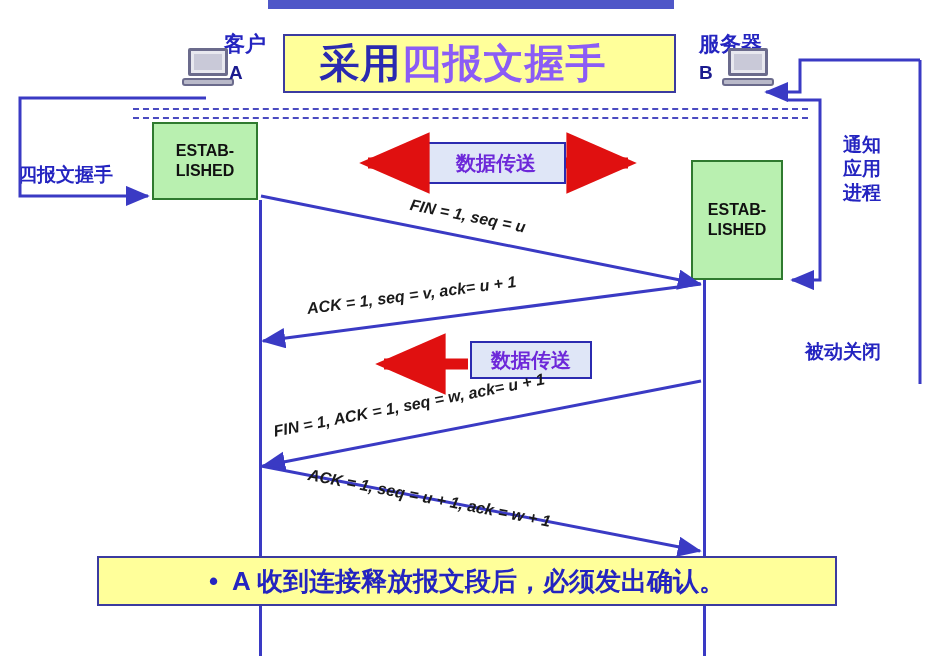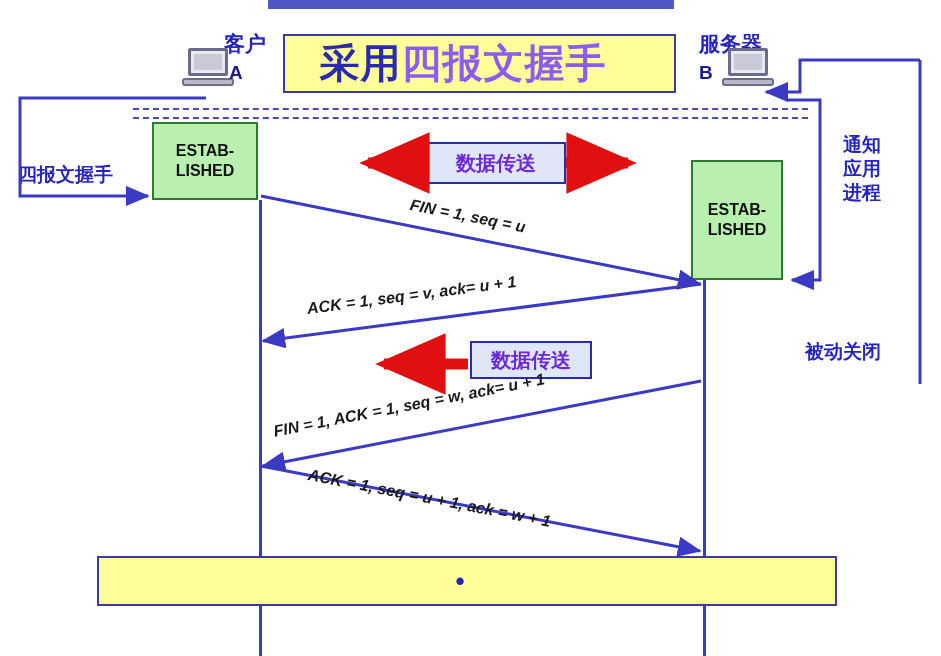--- a/index.html
+++ b/index.html
@@ -235,15 +235,16 @@
   </svg>
 
   <div class="msg" style="left:412px; top:196px; transform: rotate(11.3deg);">FIN = 1, seq = u</div>
   <div class="msg" style="left:306px; top:300px; transform: rotate(-7.4deg);">ACK = 1, seq = v, ack= u + 1</div>
   <div class="msg" style="left:272px; top:423px; transform: rotate(-11deg);">FIN = 1, ACK = 1, seq = w, ack= u + 1</div>
   <div class="msg" style="left:310px; top:466px; transform: rotate(11deg);">ACK = 1, seq = u + 1, ack = w + 1</div>
 
   <div class="footer-banner"></div>
   <div class="footer-text">
     <span style="margin-right:14px;">•</span>
+    <span>A 收到连接释放报文段后，必须发出确认。</span>
   </div>
 
 </div>
 
 </body></html>

